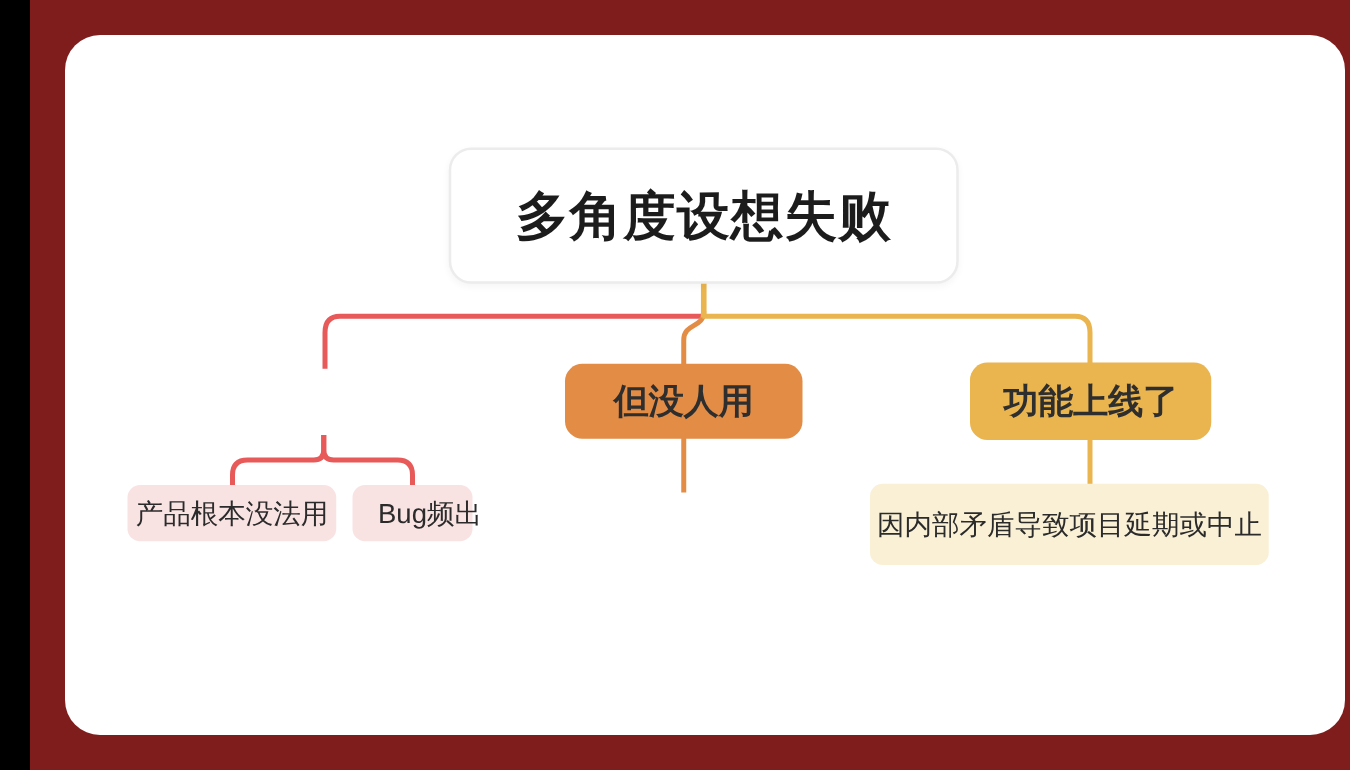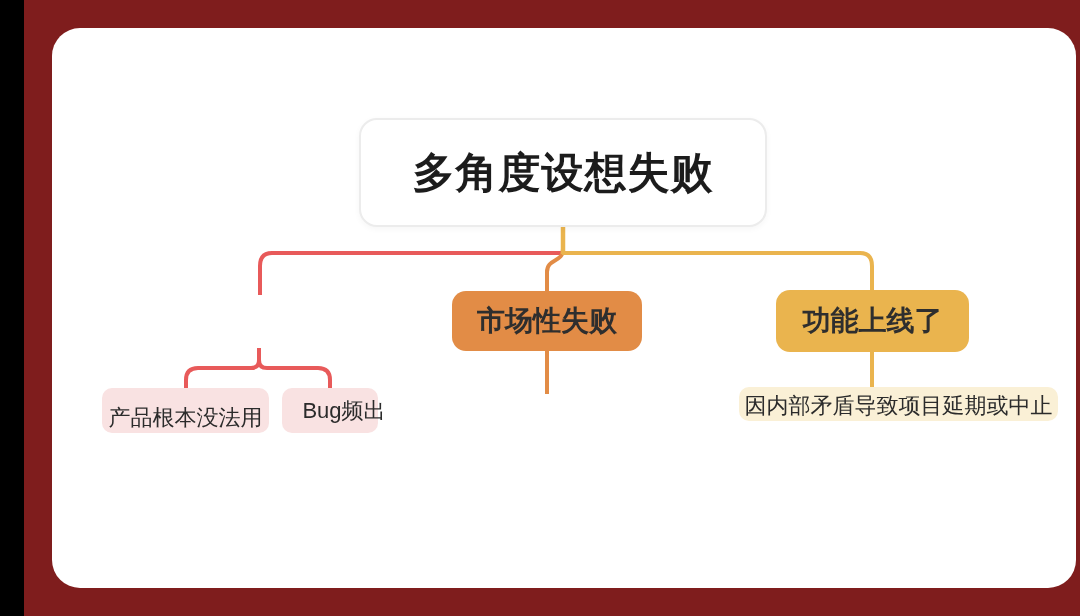--- a/index.html
+++ b/index.html
@@ -66,24 +66,24 @@
   .branch-tech   { left: 142px; top: 290px; width: 186px; color: #ffffff; }
   .branch-market { left: 428px; top: 291px; width: 190px; color: #2E2E2E; }
   .branch-collab { left: 752px; top: 290px; width: 193px; height: 62px; color: #2E2E2E; }
   .node-child {
     height: 45px;
     border-radius: 10px;
     font-size: 22px;
     font-weight: 400;
     color: #2B2B2B;
   }
-  .child-1 { left: 78px;  top: 388px; width: 167px; align-items: flex-end; }
+  .child-1 { left: 78px;  top: 388px; width: 167px; }
   .child-2 { left: 258px; top: 388px; width: 96px; }
   .child-3 { left: 408px; top: 391px; width: 240px; }
-  .child-4 { left: 715px; top: 387px; width: 319px; height: 34px; align-items: flex-end; }
+  .child-4 { left: 672px; top: 387px; width: 319px; height: 65px; }
 </style>
 </head>
 <body>
 
 <div class="stage">
   <div class="canvas"></div>
 
   <svg class="connectors" viewBox="0 0 1080 616" fill="none">
 
     <path d="M 540,253 H 248 Q 236,253 236,266 V 295" stroke-width="4" stroke="#E85A5A"></path>
@@ -102,21 +102,21 @@
 
     <path d="M 848,348 V 390" stroke-width="4" stroke="#EAB44E"></path>
   </svg>
 
   <div class="node node-root">
     <span>多角度设想失败</span>
   </div>
 
 
   <div class="node node-branch branch-market" style="background: rgb(226, 140, 70);">
-    <span>市场性失败</span>
+    <span>但没人用</span>
   </div>
 
   <div class="node node-branch branch-collab" style="background: rgb(234, 180, 78);">
     <span>功能上线了</span>
   </div>
 
   <div class="node node-child child-1" style="background: rgb(249, 226, 226);">
     <span>产品根本没法用</span>
   </div>
 

